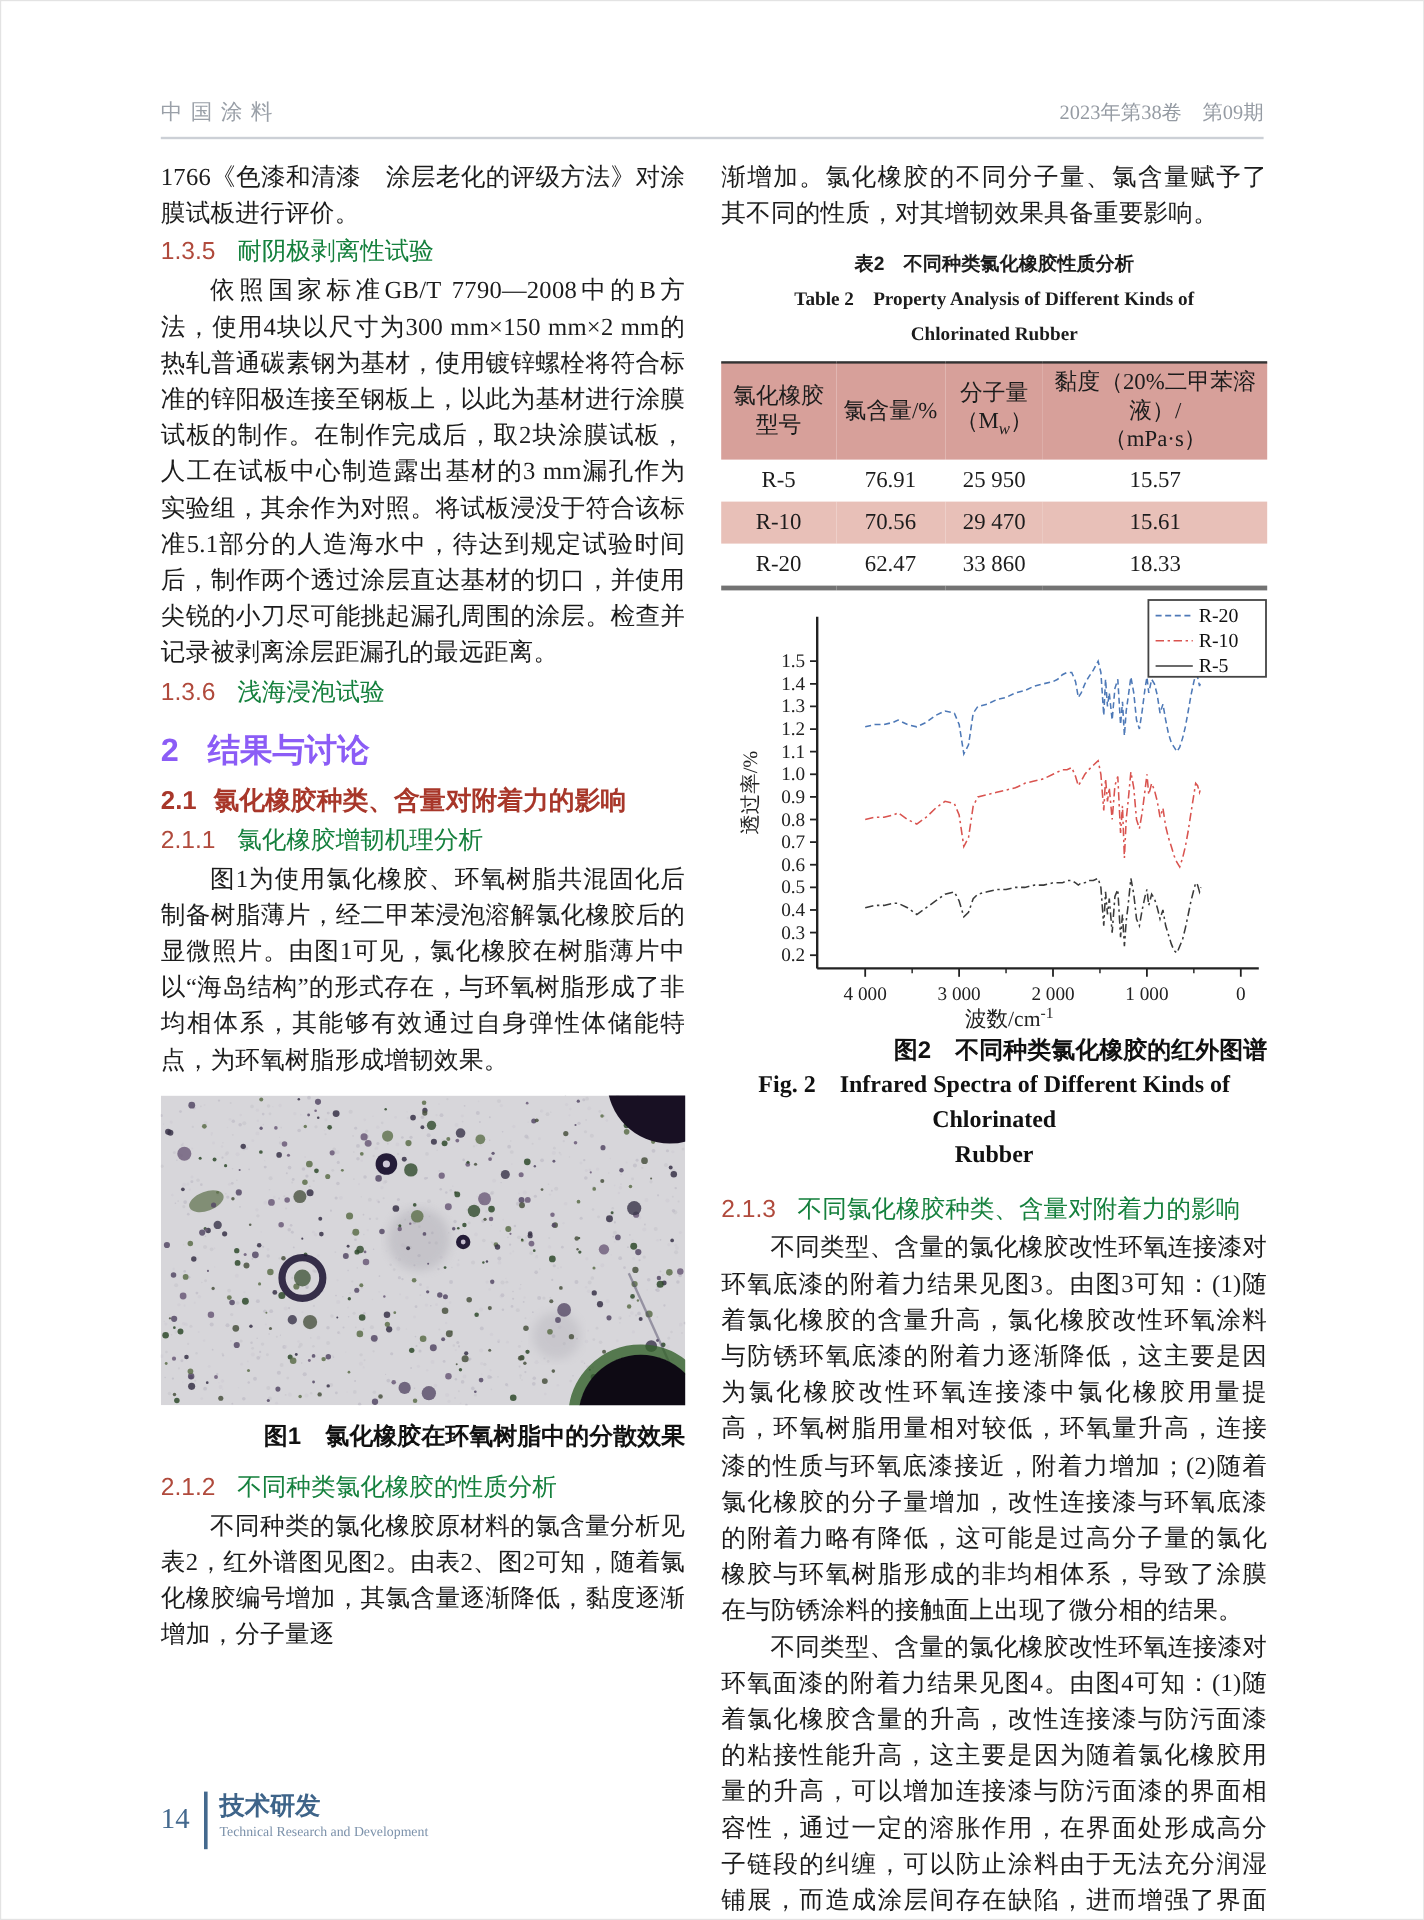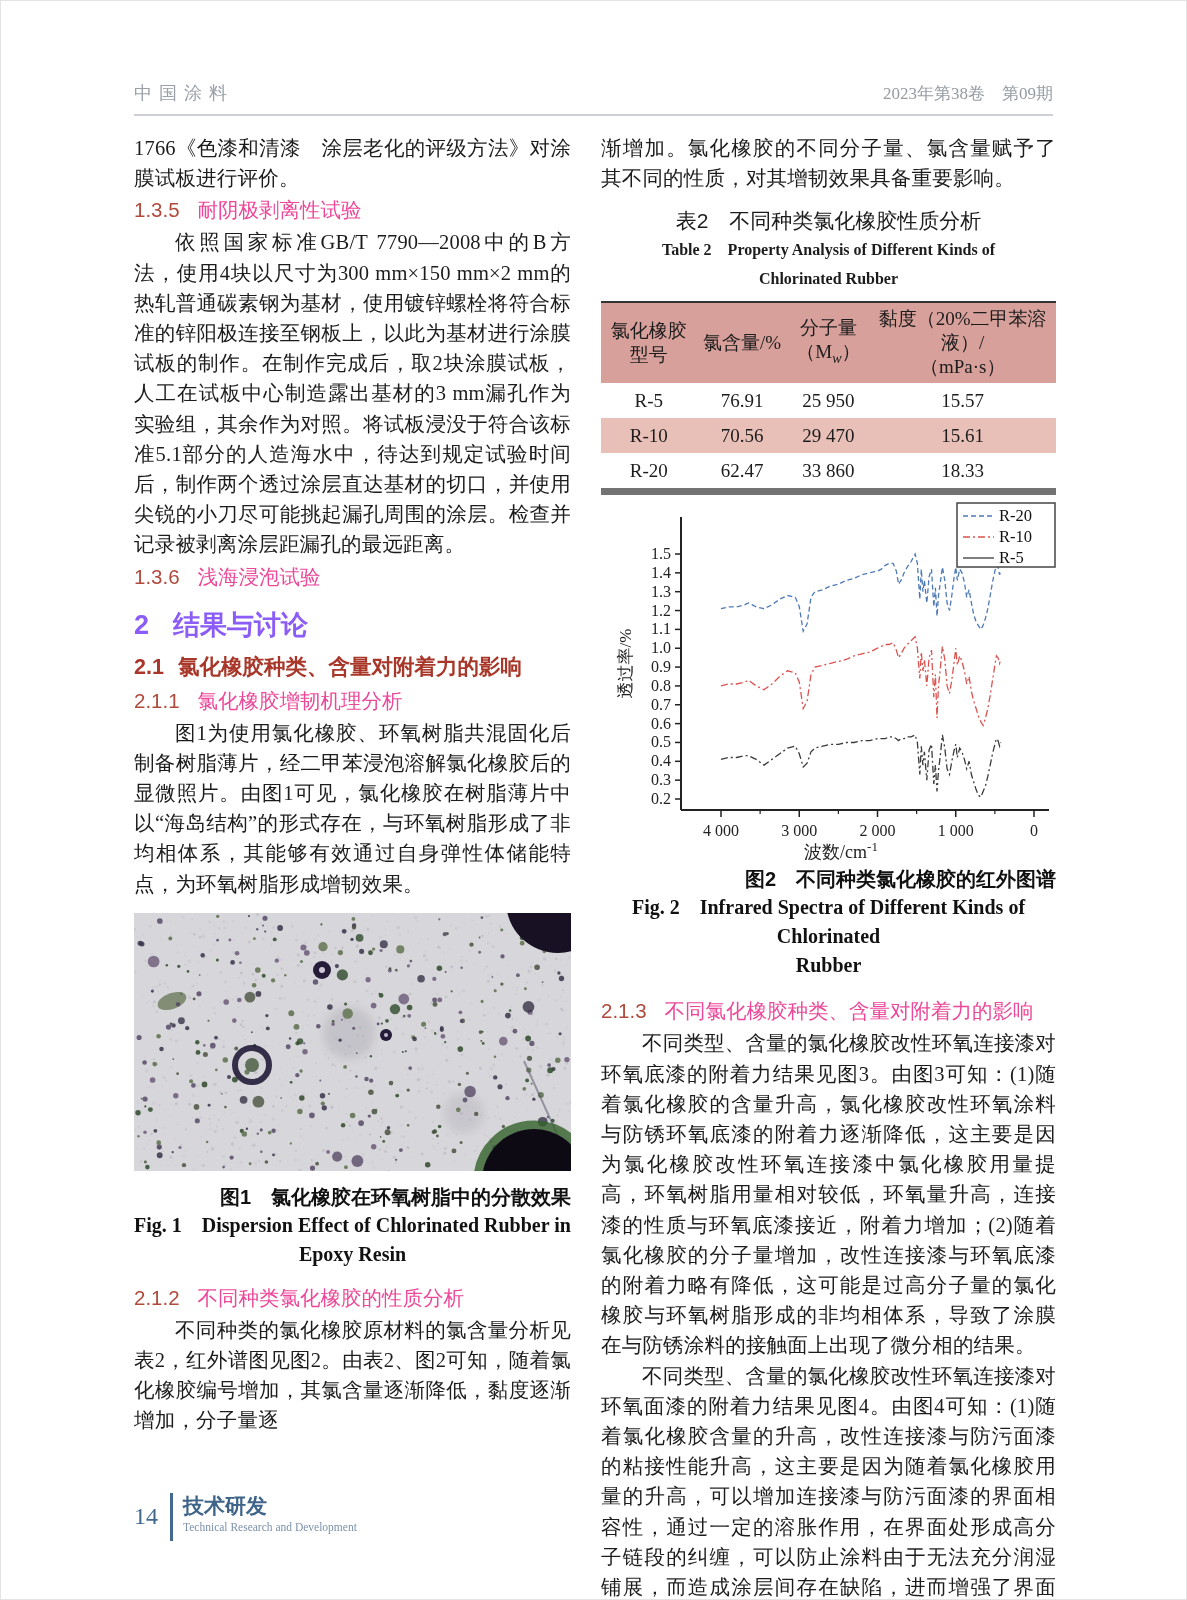--- a/index.html
+++ b/index.html
@@ -12,38 +12,38 @@
   .hdr-rule{position:absolute;left:133px;right:133px;top:113px;border-top:2px solid #ccd0d6;}
   
   .col{position:absolute;top:132px;}
   .col.left{left:133px;width:437px;}
   .col.right{left:600px;width:455px;}
   p.body{font-size:20.5px;line-height:30.2px;text-align:justify;margin:0;letter-spacing:.2px;}
   p.ind{text-indent:2em;}
   p.noind{text-indent:0;}
   .h3{display:block;font-size:20.5px;line-height:30px;margin:2px 0;font-weight:400;}
   .h3 .num{color:#b04a3c;font-family:"Liberation Sans",sans-serif;margin-right:18px;}
-  .h3 .t{color:#ec4899;}
+  .h3 .t{color:#15803d;}
   .h1{font-size:27px;line-height:34px;color:#8b5cf6;font-family:"Liberation Sans",sans-serif;
       font-weight:700;margin:16px 0 10px;}
   .h1 .num{margin-right:24px;}
   .h2{font-size:21.5px;line-height:30px;color:#a8372a;font-family:"Liberation Sans",sans-serif;
       font-weight:700;margin:6px 0 4px;}
   .h2 .num{margin-right:14px;}
   .cap-zh{text-align:right;font-size:20px;font-weight:700;font-family:"Liberation Sans",sans-serif;
           color:#111;margin-top:12px;line-height:28px;}
   .cap-en{text-align:center;font-size:20px;font-weight:700;font-family:"Liberation Serif",serif;
           color:#111;line-height:29px;}
   figure{margin:0;}
   .micro-wrap{margin-top:14px;line-height:0;}
   
-  .tbl-title-zh{text-align:center;font-size:21px;font-weight:400;font-family:"Liberation Sans",sans-serif;margin-top:14px;line-height:28px;}
+  .tbl-title-zh{text-align:center;font-size:16px;font-weight:700;font-family:"Liberation Sans",sans-serif;margin-top:14px;line-height:28px;}
   .tbl-title-en{text-align:center;font-size:16px;font-weight:700;font-family:"Liberation Serif",serif;line-height:29px;}
   table.t2{width:100%;border-collapse:collapse;margin-top:8px;font-size:19px;
-           border-top:2px solid #333;border-bottom:7px solid #737373;}
+           border-top:2px solid #333;border-bottom:4px solid #737373;}
   table.t2 th{background:#d7a09a;font-weight:400;line-height:24px;padding:4px 0;text-align:center;}
   table.t2 td{text-align:center;line-height:25px;padding:5px 0;}
   table.t2 tr.alt td{background:#e8c0b8;}
   
   .chart-wrap{margin-top:4px;line-height:0;}
   .ftr{position:absolute;left:133px;top:1492px;display:flex;align-items:flex-start;}
   .ftr .pagenum{font-size:24px;color:#44698e;margin-top:10px;font-family:"Liberation Serif",serif;}
   .ftr .bar{width:3px;height:48px;background:#44698e;margin:0 10px 0 12px;}
   .ftr .sec-zh{font-size:21px;font-weight:700;color:#3e6489;font-family:"Liberation Sans",sans-serif;line-height:26px;}
   .ftr .sec-en{font-size:11.5px;color:#7b91aa;font-family:"Liberation Serif",serif;line-height:16px;}
@@ -1169,21 +1169,20 @@
           <circle cx="252" cy="122" r="2" fill="#c2bacd"></circle>
           <circle cx="118" cy="152" r="17" fill="none" stroke="#241c38" stroke-width="6" opacity="0.9"></circle>
           <circle cx="118" cy="152" r="7" fill="#44583c" opacity="0.8"></circle>
           <line x1="390" y1="148" x2="428" y2="232" stroke="#55506b" stroke-width="2" opacity="0.5"></line>
           <circle cx="424" cy="-12" r="52" fill="#181023"></circle>
           <circle cx="400" cy="268" r="56" fill="none" stroke="#35622c" stroke-width="9" opacity="0.8"></circle>
           <circle cx="400" cy="268" r="52" fill="#0e0a14"></circle>
         </svg>
     </figure>
     <div class="cap-zh">图1　氯化橡胶在环氧树脂中的分散效果</div>
-    <div class="cap-en">Fig. 1　Dispersion Effect of Chlorinated Rubber in Epoxy Resin</div>
 
     <div class="h3" style="margin-top:14px;">
       <span class="num">2.1.2</span><span class="t">不同种类氯化橡胶的性质分析</span>
     </div>
     <p class="body ind">不同种类的氯化橡胶原材料的氯含量分析见表2，红外谱图见图2。由表2、图2可知，随着氯化橡胶编号增加，其氯含量逐渐降低，黏度逐渐增加，分子量逐</p>
   </div>
 
   <div class="col right">
     <p class="body noind">渐增加。氯化橡胶的不同分子量、氯含量赋予了其不同的性质，对其增韧效果具备重要影响。</p>
 

